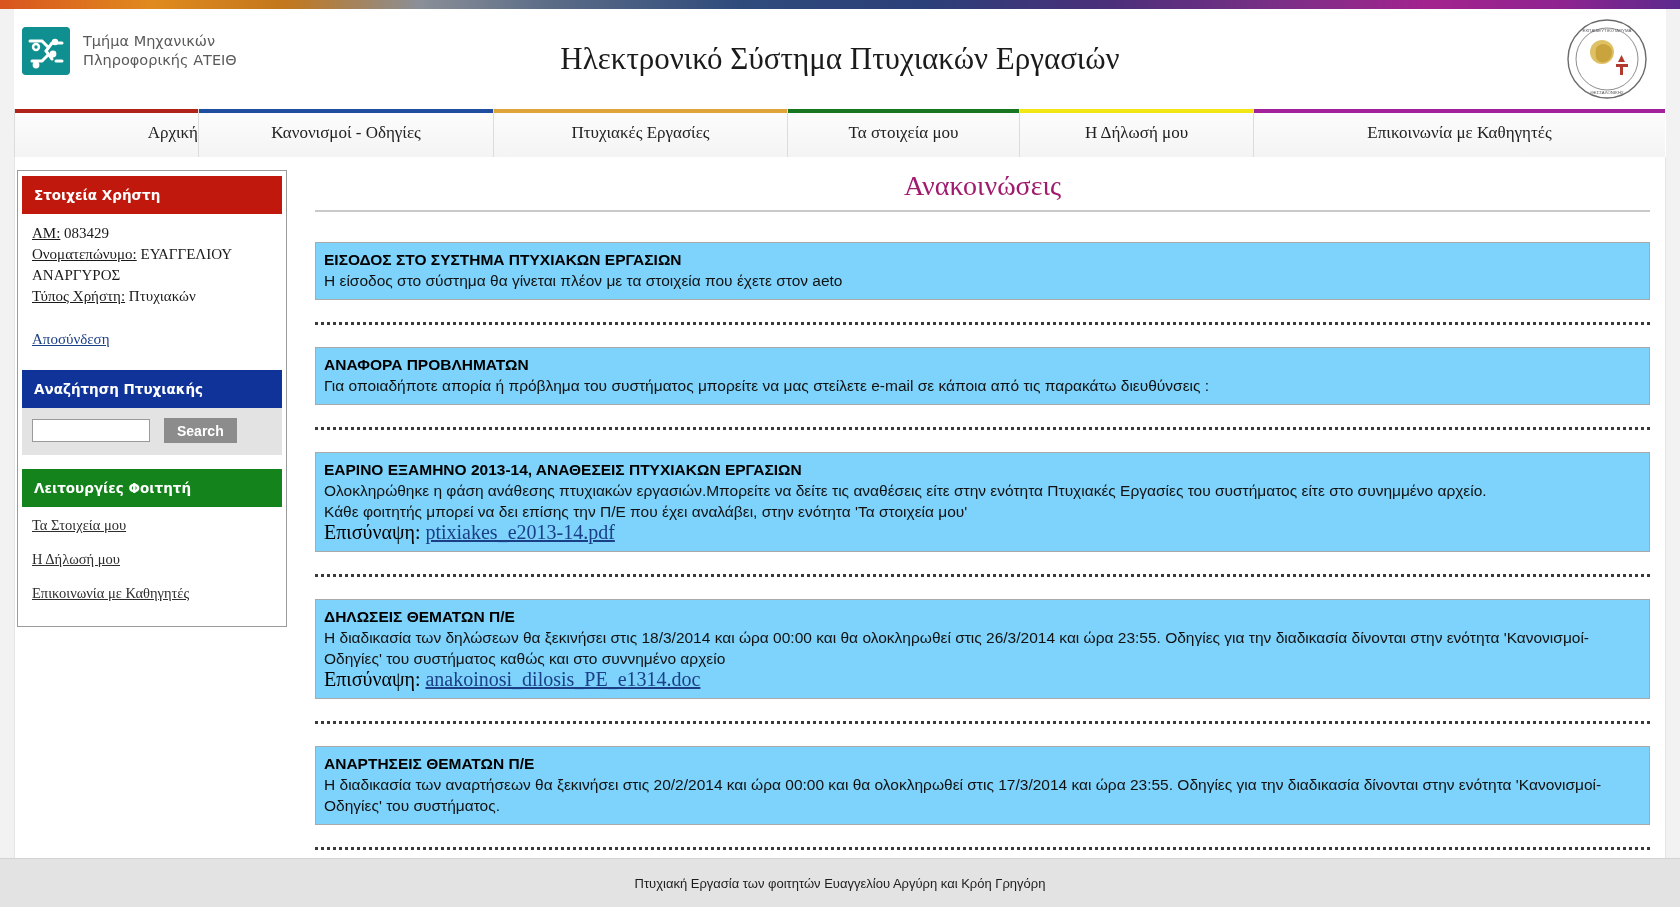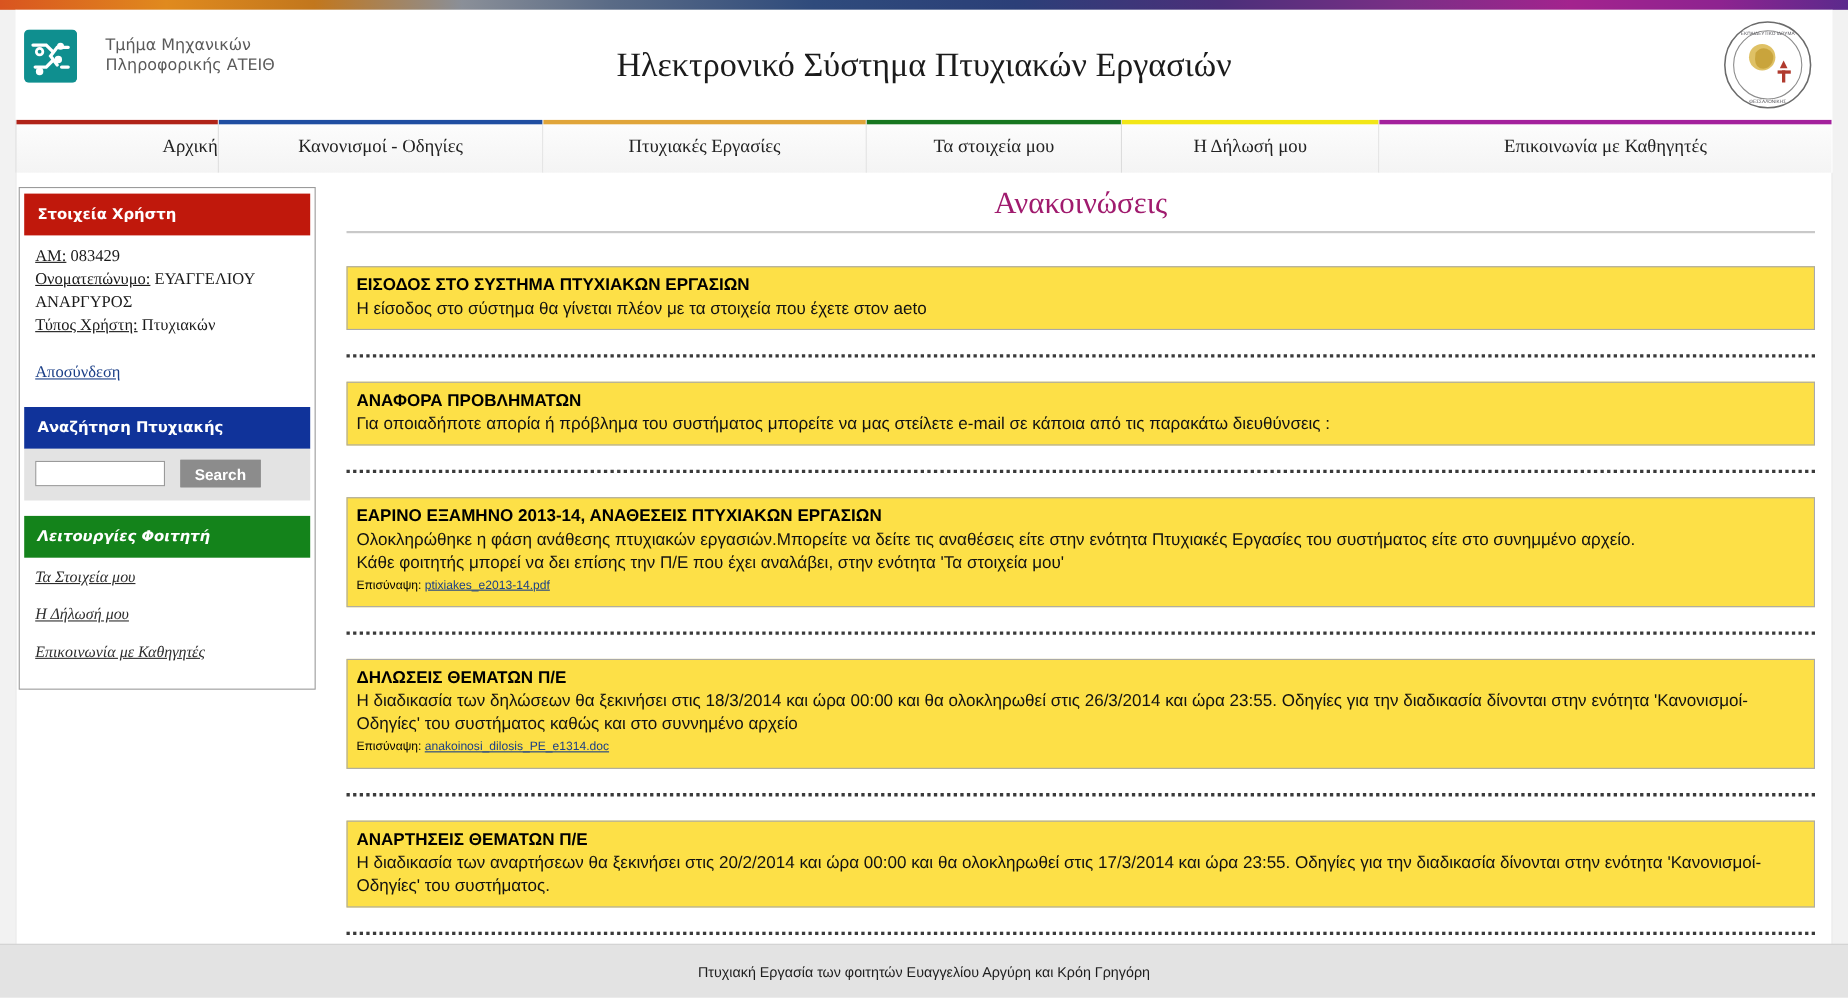--- a/index.html
+++ b/index.html
@@ -39,21 +39,21 @@
   }
 
   
   .header {
     position: absolute; top: 9px; left: 14px;
     width: 1652px; height: 100px;
     background: #ffffff;
   }
   .logo-left {
     position: absolute; top: 18px; left: 8px;
-    display: flex; align-items: center; gap: 26px;
+    display: flex; align-items: center; gap: 13px;
   }
   .logo-mark {
     width: 48px; height: 48px;
     background: #0f8f8f;
     border-radius: 4px;
     position: relative;
     flex: 0 0 auto;
   }
   .logo-mark svg { display:block; }
   .logo-text {
@@ -113,21 +113,21 @@
 
   
   .sidebar {
     position: absolute; top: 170px; left: 17px;
     width: 270px;
     border: 1px solid #9b9b9b;
     background: #ffffff;
     padding: 5px 4px 10px 4px;
   }
   .panel { margin: 0 0 14px 0; }
-  .panel:last-child { margin-bottom: 0; font-style: italic; }
+  .panel:last-child { margin-bottom: 0; }
   .panel-head {
     height: 38px;
     display: flex; align-items: center;
     padding-left: 12px;
     color: #ffffff;
     font-size: 13.5px;
     font-weight: bold;
     font-family: "DejaVu Sans", sans-serif;
   }
   .panel-head.red    { background: #c0180c; }
@@ -184,36 +184,36 @@
     font-size: 28px;
     color: #a01b6e;
     padding-bottom: 8px;
     border-bottom: 2px solid #c9c9c9;
     margin: 0 0 30px 0;
   }
   .ann {
     border: 1px solid #a9a9a9;
     padding: 6px 8px 8px 8px;
     margin: 0;
-    background: #fde047;
+    background: #7dd3fc;
   }
   .ann-title {
     font-size: 15.5px;
     font-weight: bold;
     color: #000000;
     line-height: 21px;
     font-family: "Liberation Sans", "DejaVu Sans", sans-serif;
   }
   .ann-body {
     font-size: 15.5px;
     color: #111111;
     line-height: 21px;
     font-family: "Liberation Sans", "DejaVu Sans", sans-serif;
   }
-  .ann-attach { font-size: 11px; line-height: 21px; }
+  .ann-attach { font-size: 20px; line-height: 21px; font-family: Liberation Serif, serif; }
   .dotted {
     border: 0;
     border-top: 3px dotted #3a3a3a;
     margin: 22px 0 22px 0;
   }
   .dotted.last { margin-bottom: 0; }
 
   
   .footer {
     position: absolute; left: 0; top: 858px;

